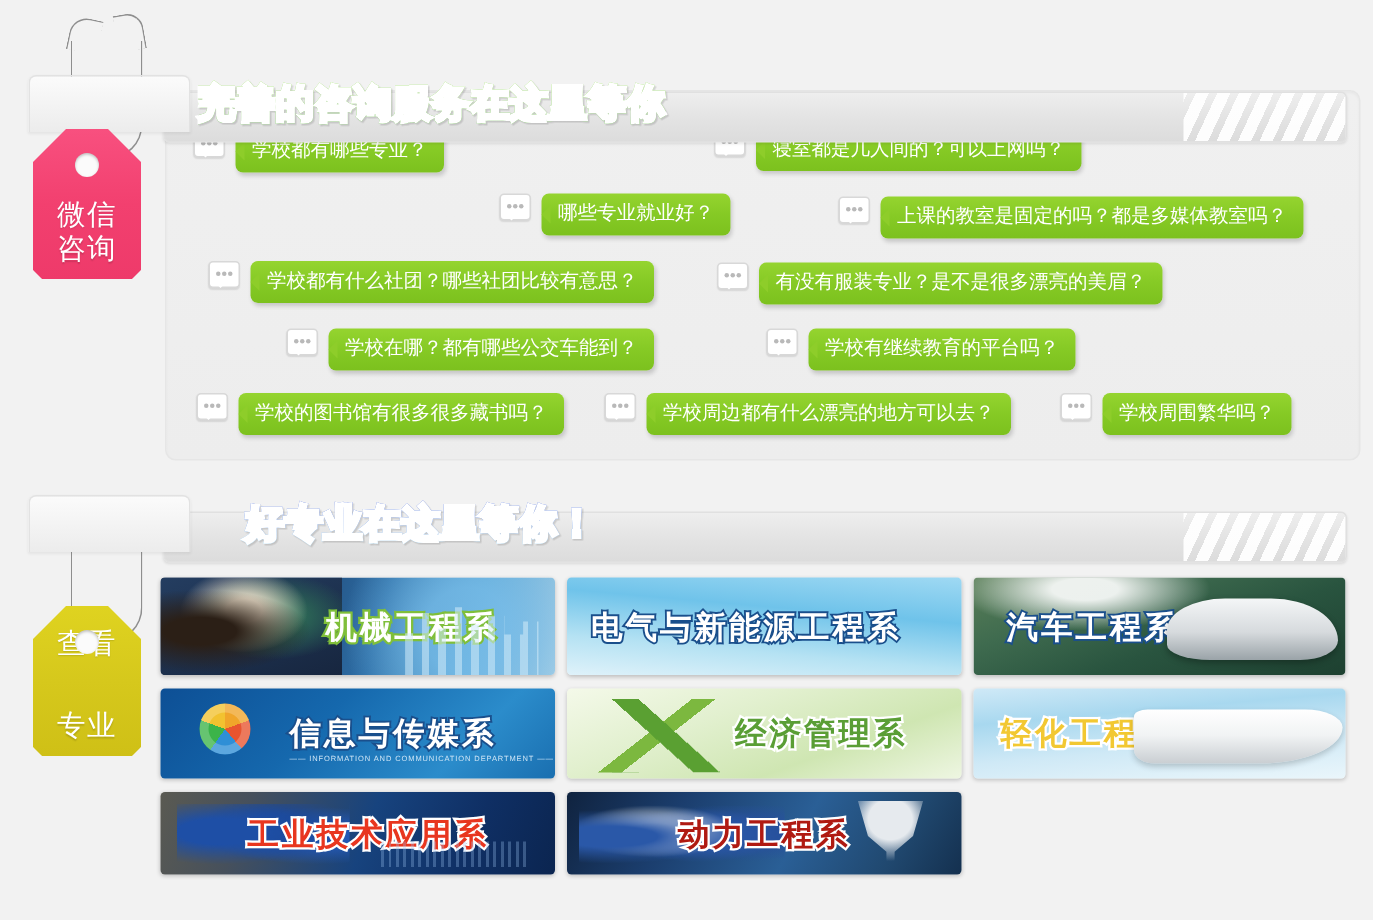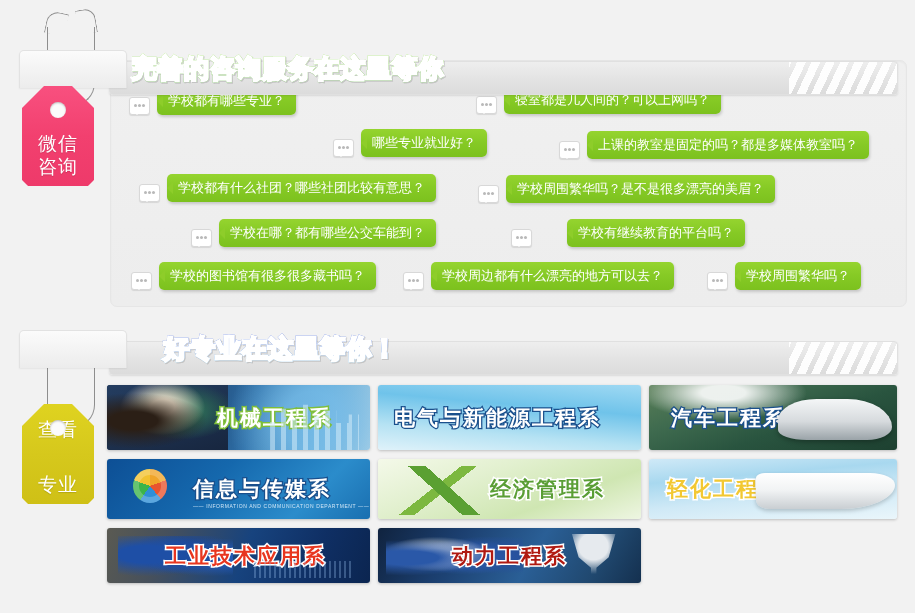--- a/index.html
+++ b/index.html
@@ -97,21 +97,21 @@
   .tag.pink{background:linear-gradient(180deg,#f8507f 0%,#f2406f 50%,#ee3a6a 100%);}
   .tag.yellow{background:linear-gradient(180deg,#dfd320 0%,#d6c81c 50%,#cfc016 100%);}
 
   
   .chat-panel{
     position:absolute;left:110px;top:60px;width:795px;height:245px;
     background:linear-gradient(180deg,#f0f0f0 0%,#ededed 100%);
     border:1px solid #e6e6e6;border-radius:7px;
     box-shadow:inset 0 1px 2px rgba(0,0,0,.04);
   }
-  .bub-row{position:absolute;display:flex;align-items:flex-end;}
+  .bub-row{position:absolute;display:flex;align-items:flex-start;}
   .bub-icon{
     width:19px;height:16px;flex:none;
     background:#ffffff;border:1px solid #d8d8d8;border-radius:3px;
     box-shadow:0 1px 1px rgba(0,0,0,.10);
     position:relative;margin-right:7px;
   }
   .bub-icon:after{
     content:"";position:absolute;left:4px;top:6px;
     width:3px;height:3px;border-radius:50%;
     background:#b9b9b9;
@@ -267,27 +267,27 @@
       <div class="bub-row" style="left: 448px; top: 70px;">
         <span class="bub-icon"></span>
         <span class="bubble">上课的教室是固定的吗？都是多媒体教室吗？</span>
       </div>
       <div class="bub-row" style="left: 28px; top: 113px;">
         <span class="bub-icon"></span>
         <span class="bubble">学校都有什么社团？哪些社团比较有意思？</span>
       </div>
       <div class="bub-row" style="left: 367px; top: 114px;">
         <span class="bub-icon"></span>
-        <span class="bubble">学校周围繁华吗？是不是很多漂亮的美眉？</span>
+        <span class="bubble">有没有服装专业？是不是很多漂亮的美眉？</span>
       </div>
       <div class="bub-row" style="left: 80px; top: 158px;">
         <span class="bub-icon"></span>
         <span class="bubble">学校在哪？都有哪些公交车能到？</span>
       </div>
-      <div class="bub-row" style="left: 400px; top: 158px; gap: 28px;">
+      <div class="bub-row" style="left: 400px; top: 158px;">
         <span class="bub-icon"></span>
         <span class="bubble">学校有继续教育的平台吗？</span>
       </div>
       <div class="bub-row" style="left: 20px; top: 201px;">
         <span class="bub-icon"></span>
         <span class="bubble">学校的图书馆有很多很多藏书吗？</span>
       </div>
       <div class="bub-row" style="left: 292px; top: 201px;">
         <span class="bub-icon"></span>
         <span class="bubble">学校周边都有什么漂亮的地方可以去？</span>

